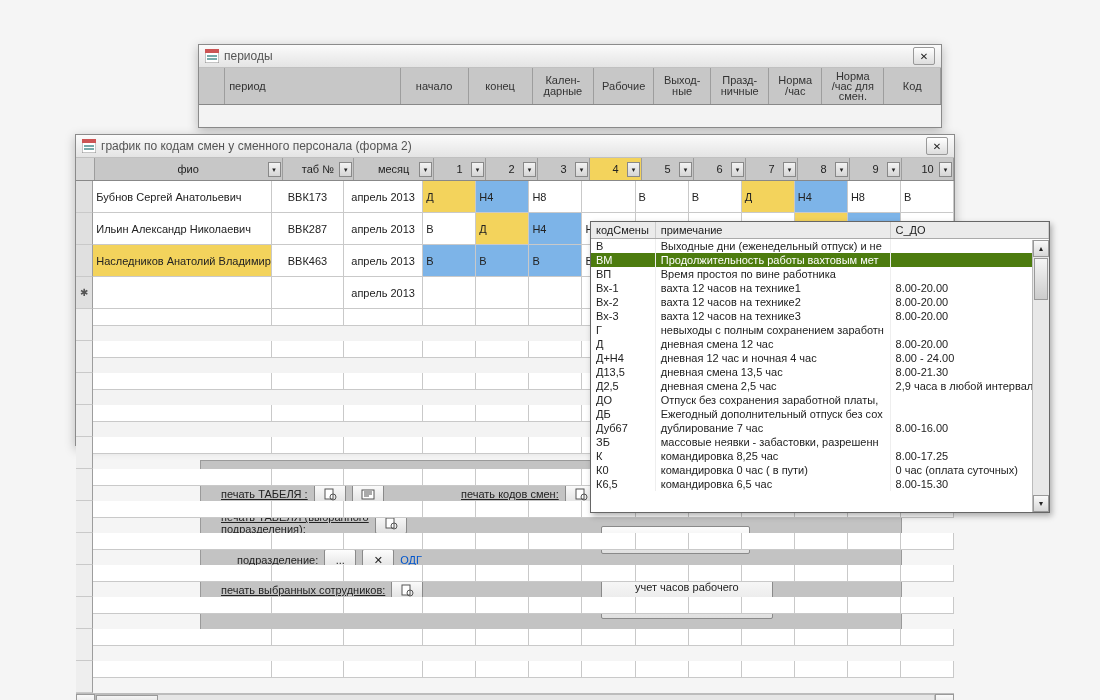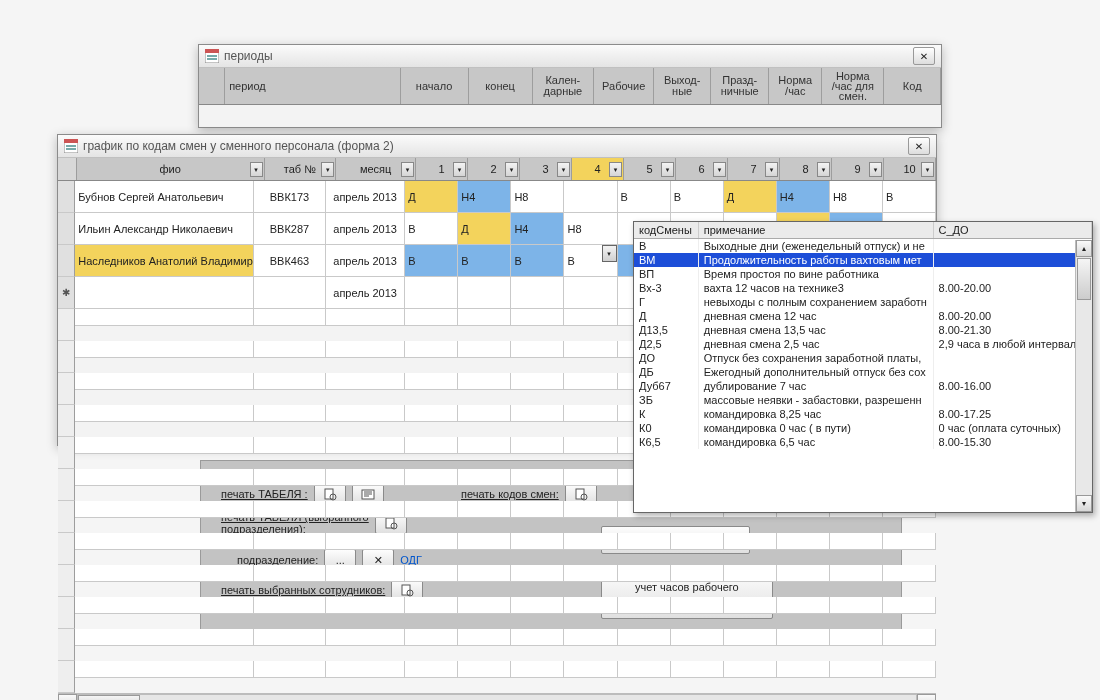--- a/index.html
+++ b/index.html
@@ -25,21 +25,21 @@
   .blankrow .cell{height:16px;}
   .hscroll{height:17px;background:#e8e8e8;border-top:1px solid #bcbcbc;display:flex;align-items:center;}
   .hscroll .arrow{width:17px;height:15px;background:linear-gradient(#fafafa,#d7d7d7);border:1px solid #999;margin:0 0;display:flex;align-items:center;justify-content:center;font-size:8px;}
   .hscroll .track{flex:1;background:#e6e6e6;height:15px;border:1px solid #bcbcbc;position:relative;}
   .hscroll .thumb{position:absolute;left:0;top:0;width:60px;height:13px;background:linear-gradient(#f5f5f5,#ccc);border:1px solid #999;}
   
   .ddlist{position:absolute;background:#fff;border:1px solid #666;box-shadow:2px 3px 6px rgba(0,0,0,0.3);font-size:11px;}
   .ddlist table{border-collapse:collapse;width:100%;}
   .ddlist th{background:#ebebeb;border-bottom:1px solid #aaa;border-right:1px solid #ccc;text-align:left;padding:2px 5px;font-weight:normal;font-size:11px;}
   .ddlist td{padding:1px 5px;border-right:1px solid #eee;white-space:nowrap;}
-  .ddlist tr.selrow td{background:#1d4ed8;color:#fff;}
+  .ddlist tr.selrow td{background:#4d7c0f;color:#fff;}
   .ddlist .vscroll{position:absolute;right:0;top:18px;bottom:0;width:16px;background:#e8e8e8;border-left:1px solid #bbb;}
   .ddlist .vscroll .arrow{height:15px;background:linear-gradient(#fafafa,#d7d7d7);border:1px solid #999;display:flex;align-items:center;justify-content:center;font-size:8px;}
   .ddlist .vscroll .thumb{margin:1px;height:40px;background:linear-gradient(#f5f5f5,#ccc);border:1px solid #999;}
   
   .bottompanel{position:absolute;background:#c3c3c3;}
   .linklabel{font-size:11px;text-decoration:underline;color:#222;}
   .btn3d{background:linear-gradient(#fdfdfd,#e0e0e0);border:1px solid #8a8a8a;border-radius:2px;display:inline-flex;align-items:center;justify-content:center;padding:0 4px;height:20px;min-width:22px;font-size:11px;}
   .btn3d.big{height:40px;padding:4px 14px;text-align:center;}
   .btn3d svg{display:block;}
   .formicon svg{display:block;}
@@ -133,21 +133,21 @@
 ничные</div>
     <div class="gh center" style="width:46px;white-space:pre-line;line-height:11px;">Норма
 /час</div>
     <div class="gh center" style="width:56px;white-space:pre-line;line-height:10px;">Норма
 /час для
 смен.</div>
     <div class="gh center" style="width:50px;">Код</div>
   </div>
 </div>
 
-<div class="window" style="left:57px;top:134px;width:878px;height:310px;">
+<div class="window" style="left:75px;top:134px;width:878px;height:310px;">
   <div class="titlebar">
     <span class="icon formicon">
       <svg width="14" height="14">
           <rect x="0" y="0" width="14" height="14" fill="#fff" stroke="#888"></rect>
           <rect x="0" y="0" width="14" height="4" fill="#c55"></rect>
           <rect x="2" y="6" width="10" height="2" fill="#7aa"></rect>
           <rect x="2" y="9" width="10" height="2" fill="#7aa"></rect>
         </svg>
     </span>
     <span class="title">график по кодам смен у сменного персонала (форма 2)</span>
@@ -477,21 +477,21 @@
     </div>
   <div class="hscroll">
     <span class="arrow">◂</span>
     <div class="track">
         <div class="thumb"></div>
       </div>
     <span class="arrow">▸</span>
   </div>
 </div>
 
-<div class="ddlist" style="left:633px;top:221px;width:458px;height:290px;">
+<div class="ddlist" style="left:590px;top:221px;width:458px;height:290px;">
   <table>
     <thead>
         <tr>
       <th style="width:54px;">кодСмены</th>
       <th style="width:224px;">примечание</th>
       <th style="width:150px;">С_ДО</th>
     </tr>
       </thead>
     <tbody id="ddbody">
         <tr>
@@ -503,33 +503,48 @@
           <td>ВМ</td>
           <td>Продолжительность работы вахтовым мет</td>
           <td></td>
         </tr>
         <tr>
           <td>ВП</td>
           <td>Время простоя по вине работника</td>
           <td></td>
         </tr>
         <tr>
+          <td>Вх-1</td>
+          <td>вахта 12 часов на технике1</td>
+          <td>8.00-20.00</td>
+        </tr>
+        <tr>
+          <td>Вх-2</td>
+          <td>вахта 12 часов на технике2</td>
+          <td>8.00-20.00</td>
+        </tr>
+        <tr>
           <td>Вх-3</td>
           <td>вахта 12 часов на технике3</td>
           <td>8.00-20.00</td>
         </tr>
         <tr>
           <td>Г</td>
           <td>невыходы с полным сохранением заработн</td>
           <td></td>
         </tr>
         <tr>
           <td>Д</td>
           <td>дневная смена 12 час</td>
           <td>8.00-20.00</td>
+        </tr>
+        <tr>
+          <td>Д+Н4</td>
+          <td>дневная 12 час и ночная 4 час</td>
+          <td>8.00 - 24.00</td>
         </tr>
         <tr>
           <td>Д13,5</td>
           <td>дневная смена 13,5 час</td>
           <td>8.00-21.30</td>
         </tr>
         <tr>
           <td>Д2,5</td>
           <td>дневная смена 2,5 час</td>
           <td>2,9 часа в любой интервал</td>

